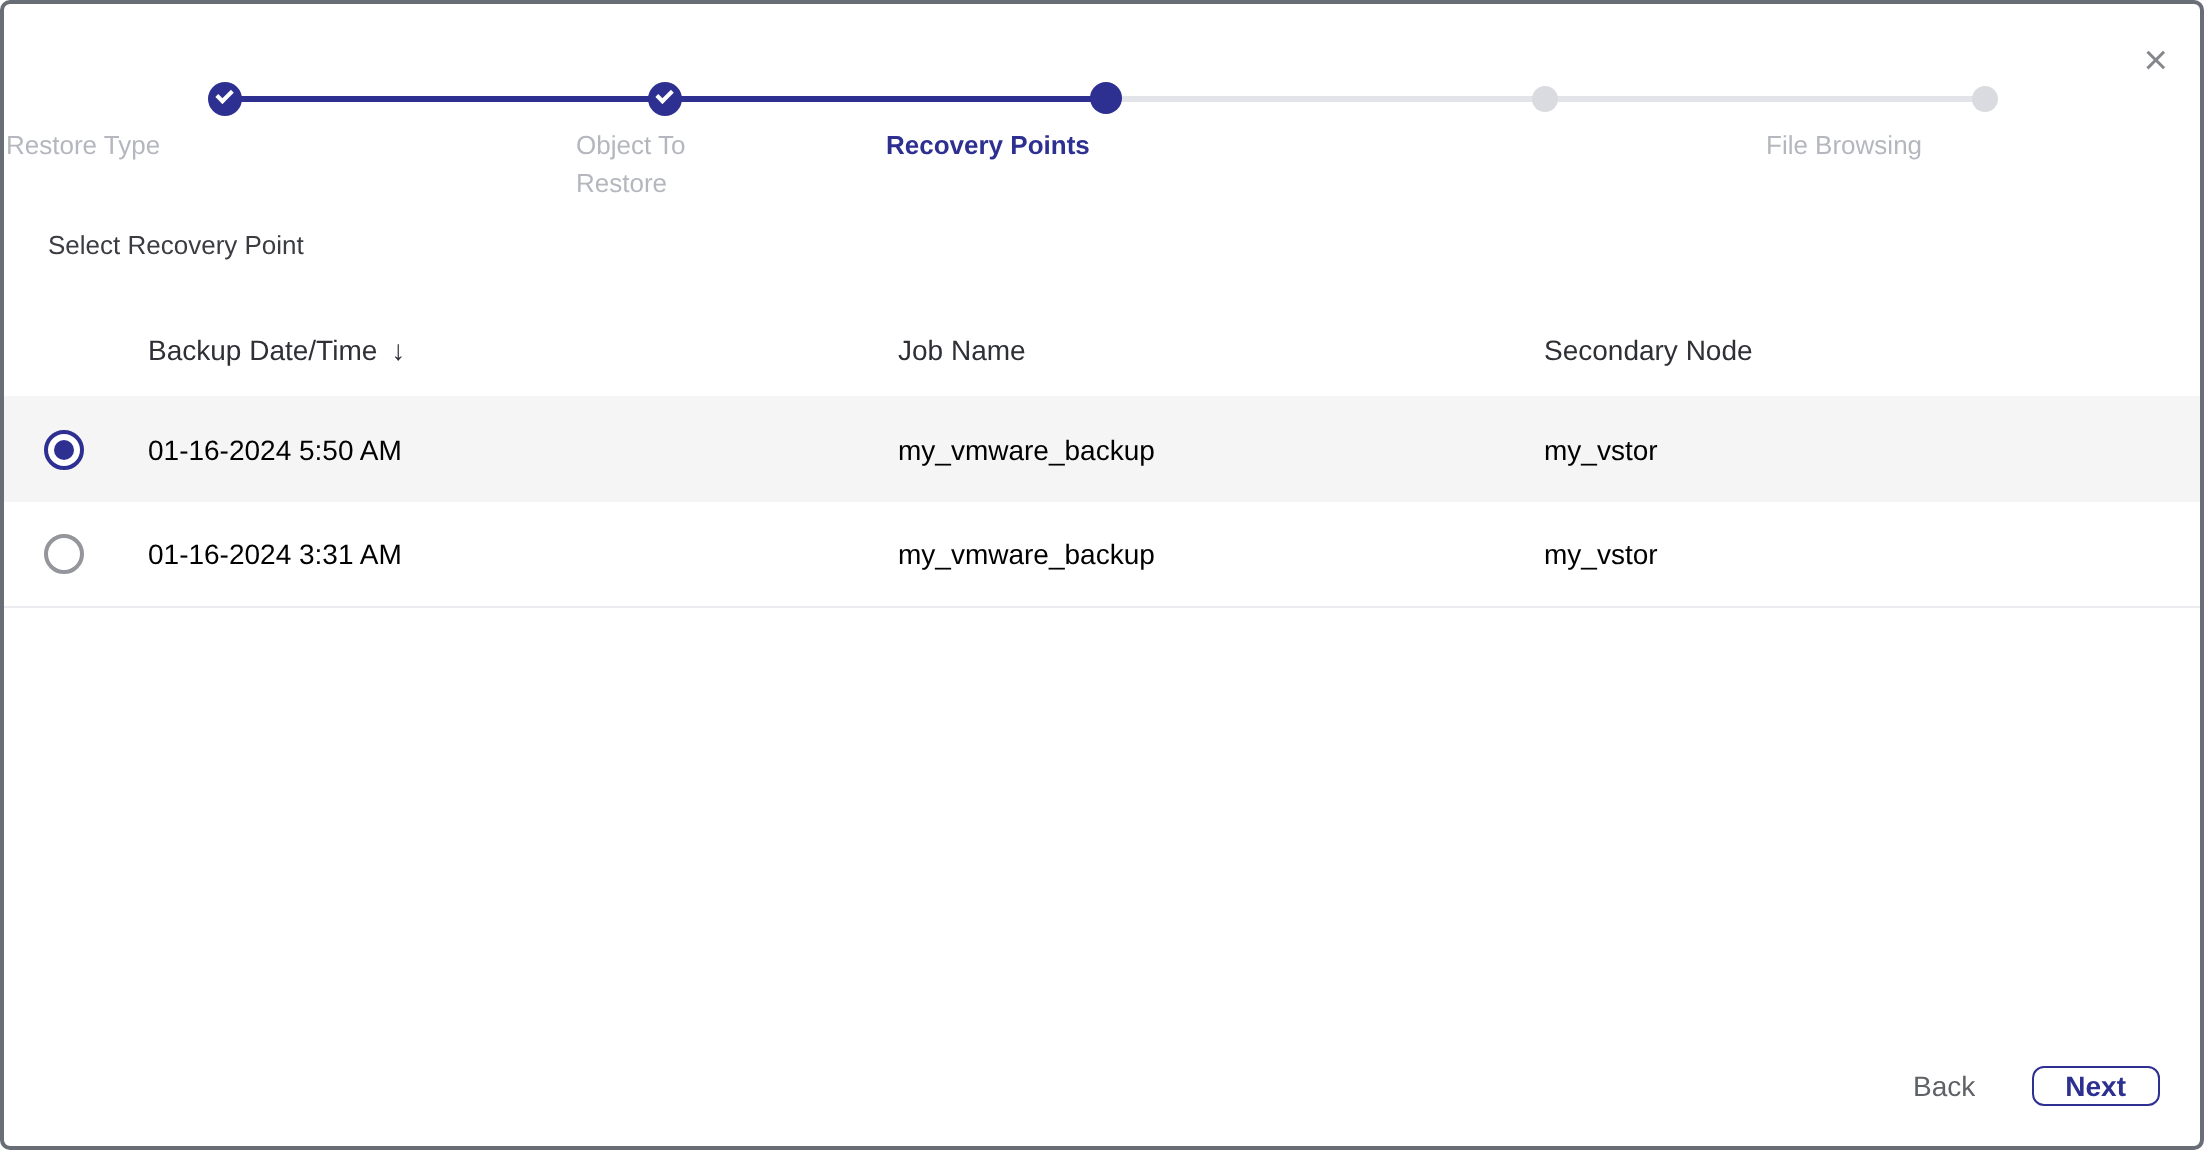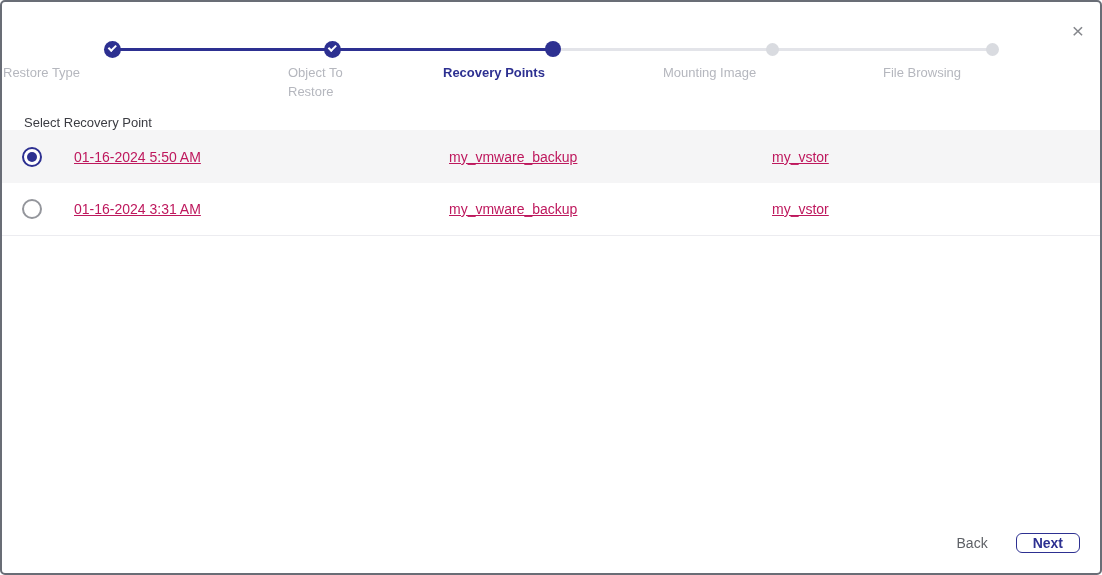--- a/index.html
+++ b/index.html
@@ -83,21 +83,21 @@
   
   .grid {
     display: grid;
     grid-template-columns: 72px 375px 323px 1fr;
     align-items: center;
     width: 100%;
   }
   .thead { margin-top: 22px; height: 46px; font-size: 14px; color: #2f3036; }
   .th-date { grid-column: 2; display: flex; align-items: center; gap: 7px; }
   .sort { font-size: 14px; color: #2f3036; }
-  .row { height: 53px; font-size: 14px; color: #be185d; cursor: pointer; text-decoration: underline; }
+  .row { height: 53px; font-size: 14px; color: #000000; cursor: pointer; }
   .row.selected { background: #f5f5f6; }
   .row.plain { border-bottom: 1px solid #ececf0; }
   .radio {
     width: 20px; height: 20px;
     border-radius: 50%;
     margin-left: 20px;
     display: flex; align-items: center; justify-content: center;
     background: #ffffff;
   }
   .radio.on { border: 2px solid #2d3091; }
@@ -144,26 +144,33 @@
     <div class="dot done c2">
         <span class="chev"></span>
       </div>
     <div class="dot active c3"></div>
     <div class="dot todo c4"></div>
     <div class="dot todo c5"></div>
 
     <div class="slabel l1">Restore Type</div>
     <div class="slabel l2">Object To Restore</div>
     <div class="slabel l3">Recovery Points</div>
-    <div class="slabel l4">Mounting Image</div>
     <div class="slabel l5">File Browsing</div>
   </div>
 
   <div class="subtitle">Select Recovery Point</div>
 
+  <div class="grid thead">
+    <div class="th-date">
+      <span>Backup Date/Time</span>
+      <span class="sort">↓</span>
+    </div>
+    <div>Job Name</div>
+    <div>Secondary Node</div>
+  </div>
 
   <div class="grid row selected">
     <div class="radio on">
         <span class="rdot"></span>
       </div>
     <div>01-16-2024 5:50 AM</div>
     <div>my_vmware_backup</div>
     <div>my_vstor</div>
   </div>
   <div class="grid row plain">

